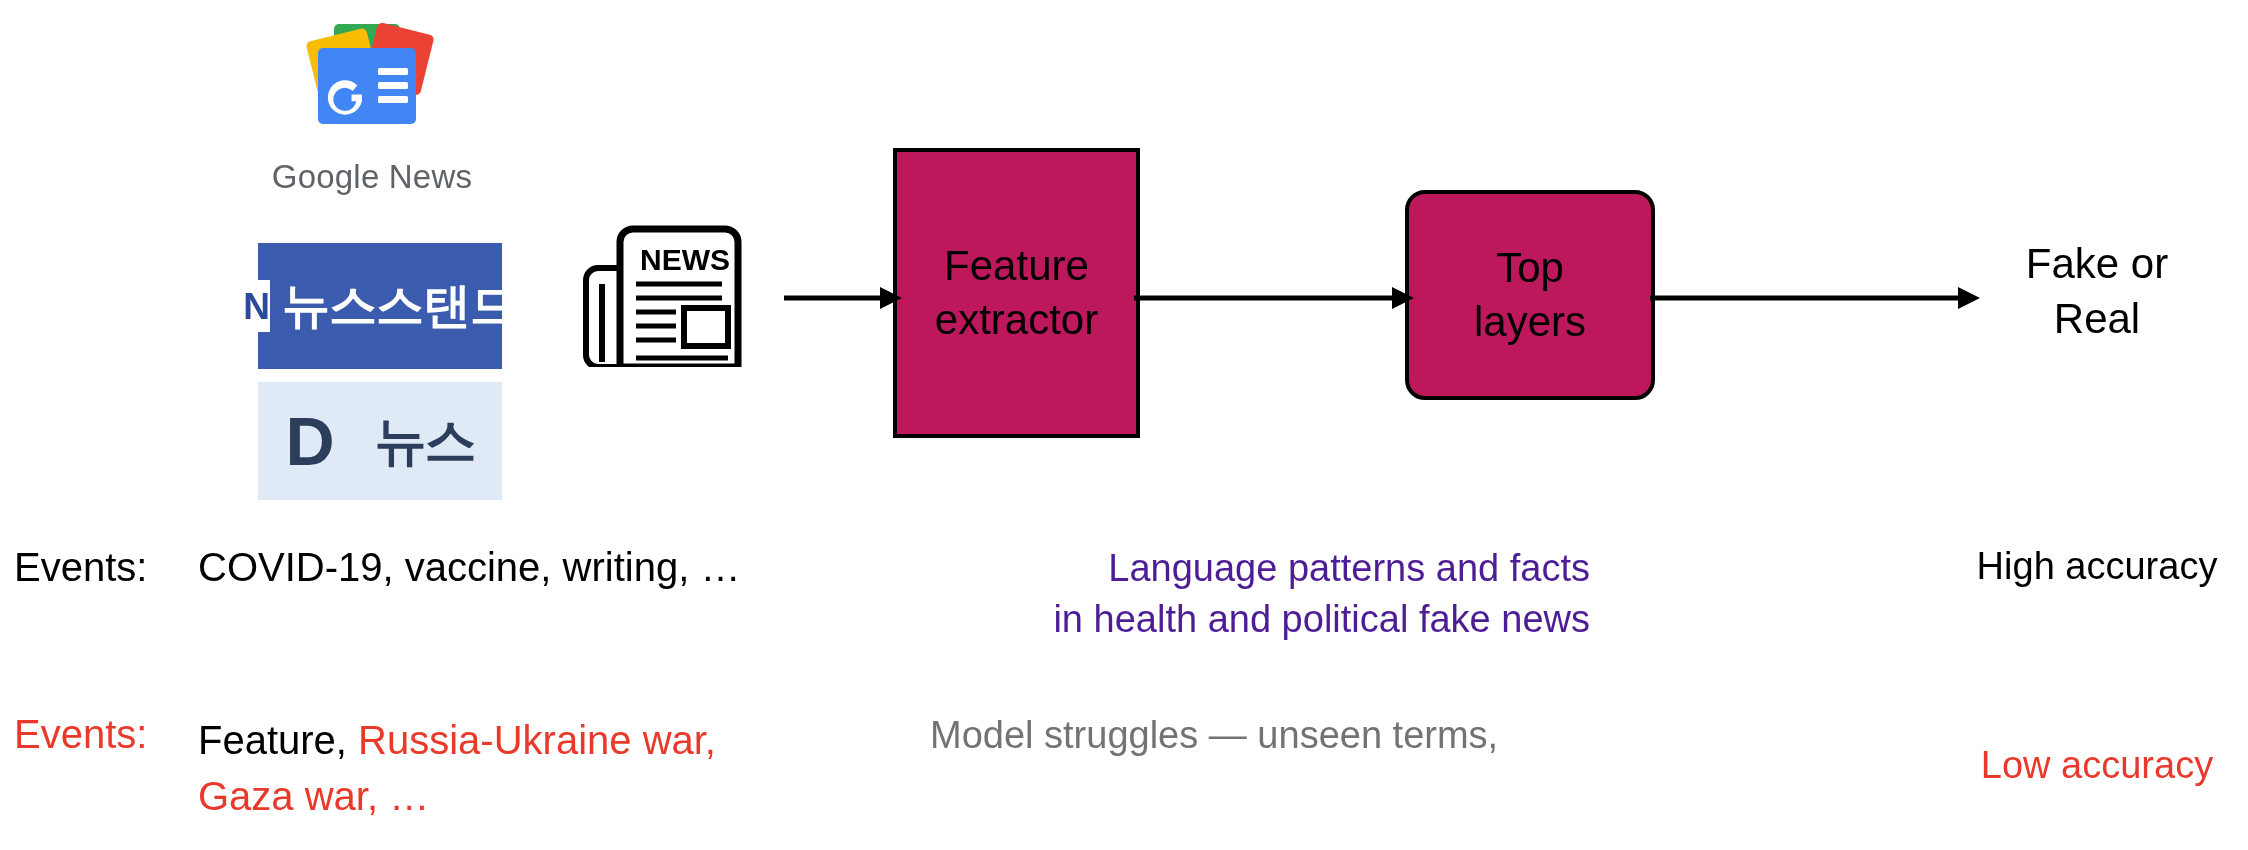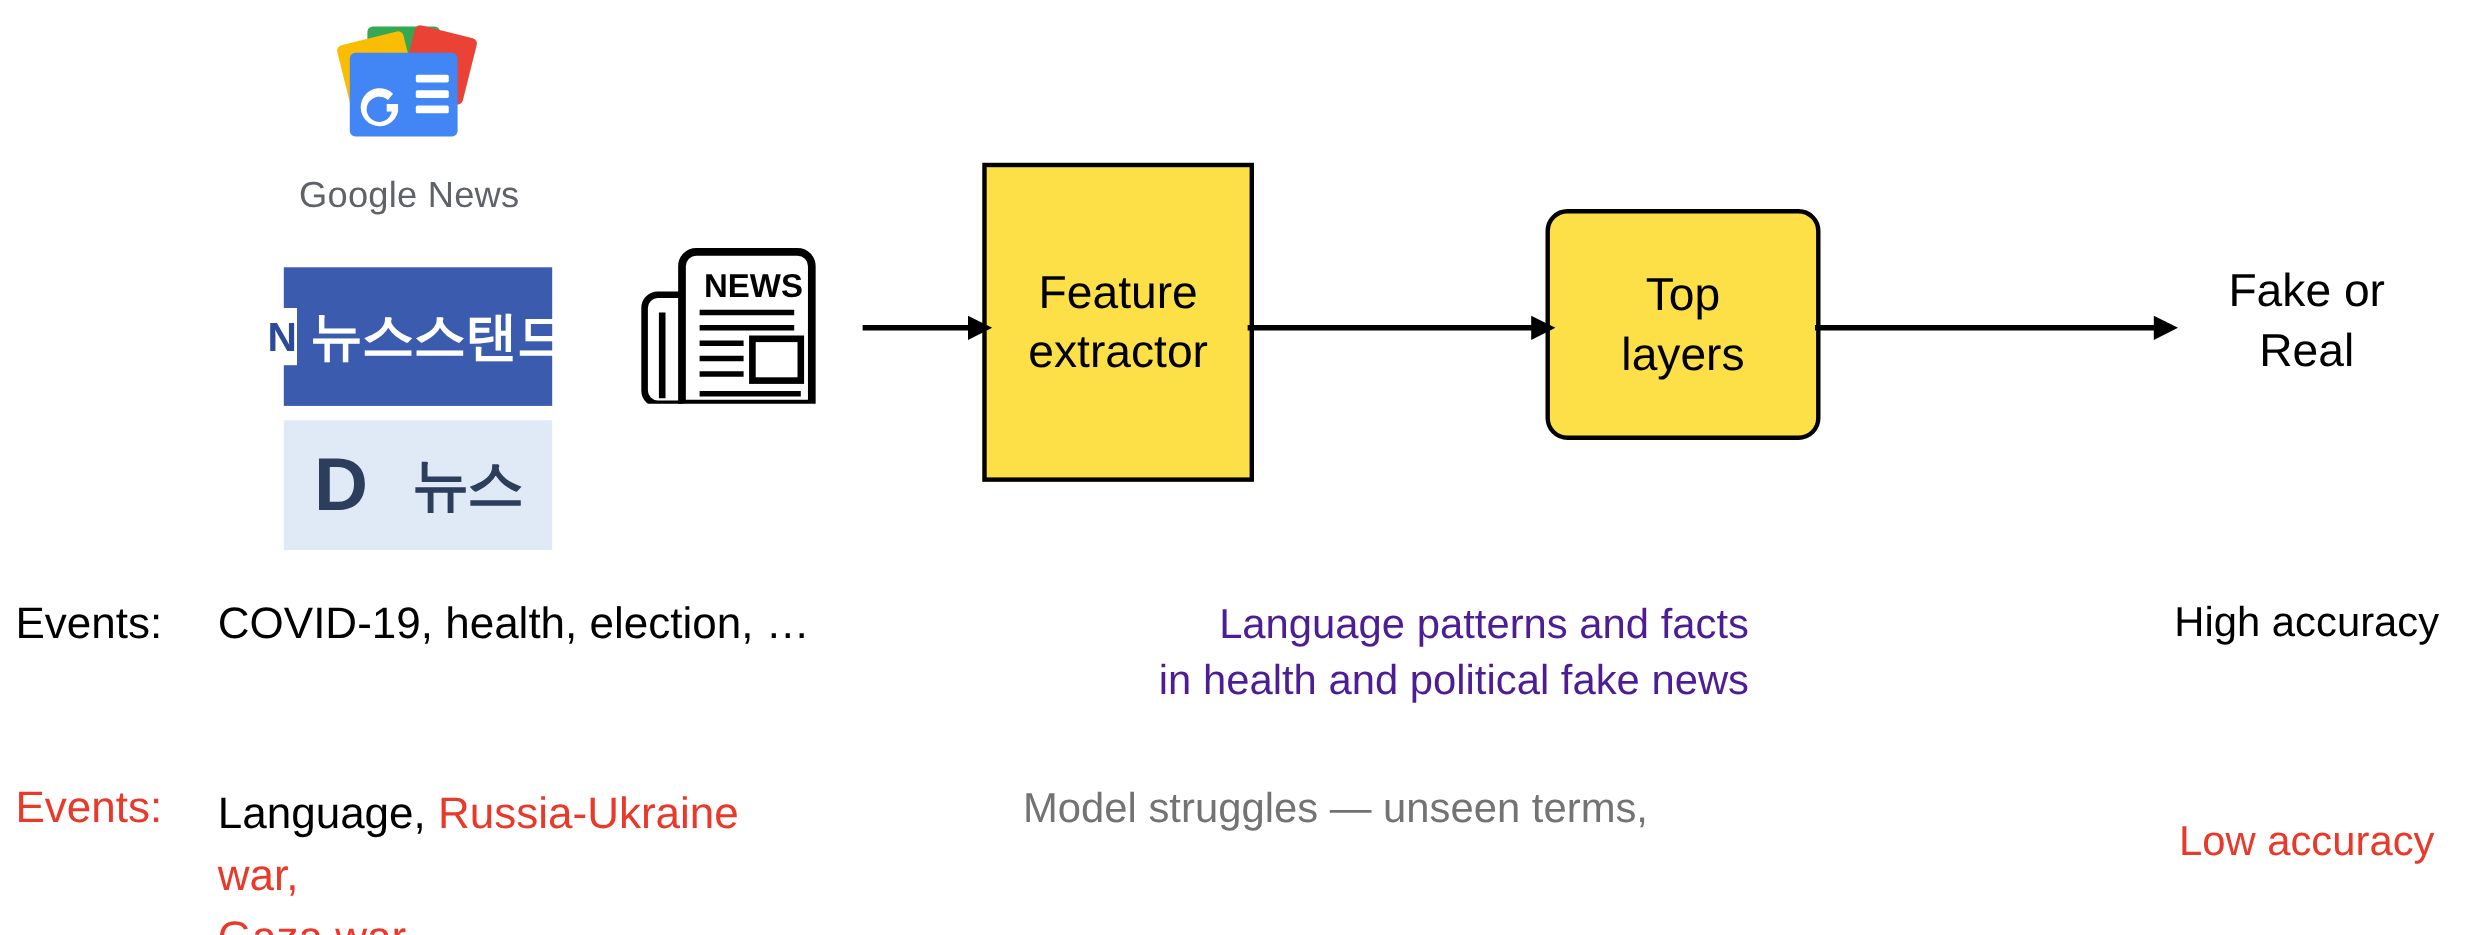--- a/index.html
+++ b/index.html
@@ -90,21 +90,21 @@
   }
 
   
   #newspaper-icon {
     left: 580px; top: 222px;
     width: 170px; height: 145px;
   }
 
   
   .proc-box {
-    background: #fde047;
+    background: #be185d;
     border: 4px solid #000000;
     box-sizing: border-box;
     display: flex;
     align-items: center;
     justify-content: center;
     text-align: center;
     color: #000000;
     font-size: 42px;
     line-height: 1.28;
   }
@@ -275,30 +275,30 @@
       <polygon points="308,6 330,17 308,28" fill="#000"></polygon>
     </svg>
   </div>
 
   <div class="abs" id="output-label">
     <span>Fake or</span><br>
     <span>Real</span>
   </div>
 
   <div class="abs" id="row1-events-label">Events:</div>
-  <div class="abs" id="row1-events-value">COVID-19, health, election, …</div>
+  <div class="abs" id="row1-events-value">COVID-19, vaccine, writing, …</div>
   <div class="abs" id="row1-middle-caption">
     <span>Language patterns and facts</span><br>
     <span>in health and political fake news</span>
   </div>
   <div class="abs" id="row1-accuracy">High accuracy</div>
 
   <div class="abs" id="row2-events-label">Events:</div>
   <div class="abs" id="row2-events-value">
-    <span class="blk">Language,</span>
+    <span class="blk">Feature,</span>
     <span>Russia-Ukraine war,</span><br>
     <span>Gaza war, …</span>
   </div>
   <div class="abs" id="row2-middle-caption">
     <span>Model struggles — unseen terms,</span><br>
   </div>
   <div class="abs" id="row2-accuracy">Low accuracy</div>
 
 </div>
 

